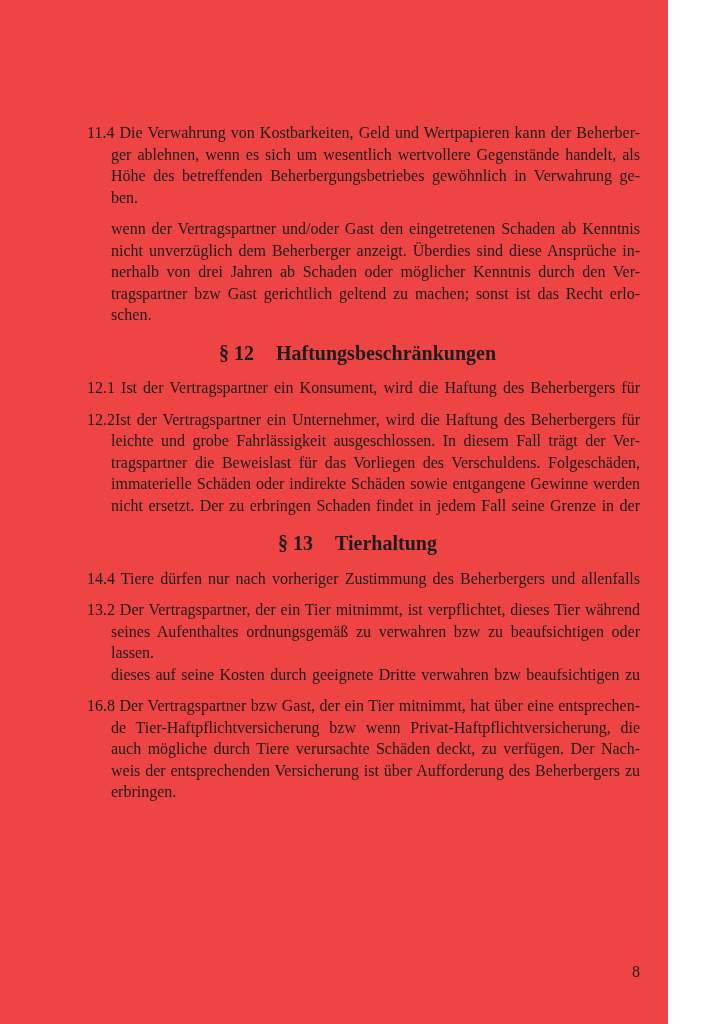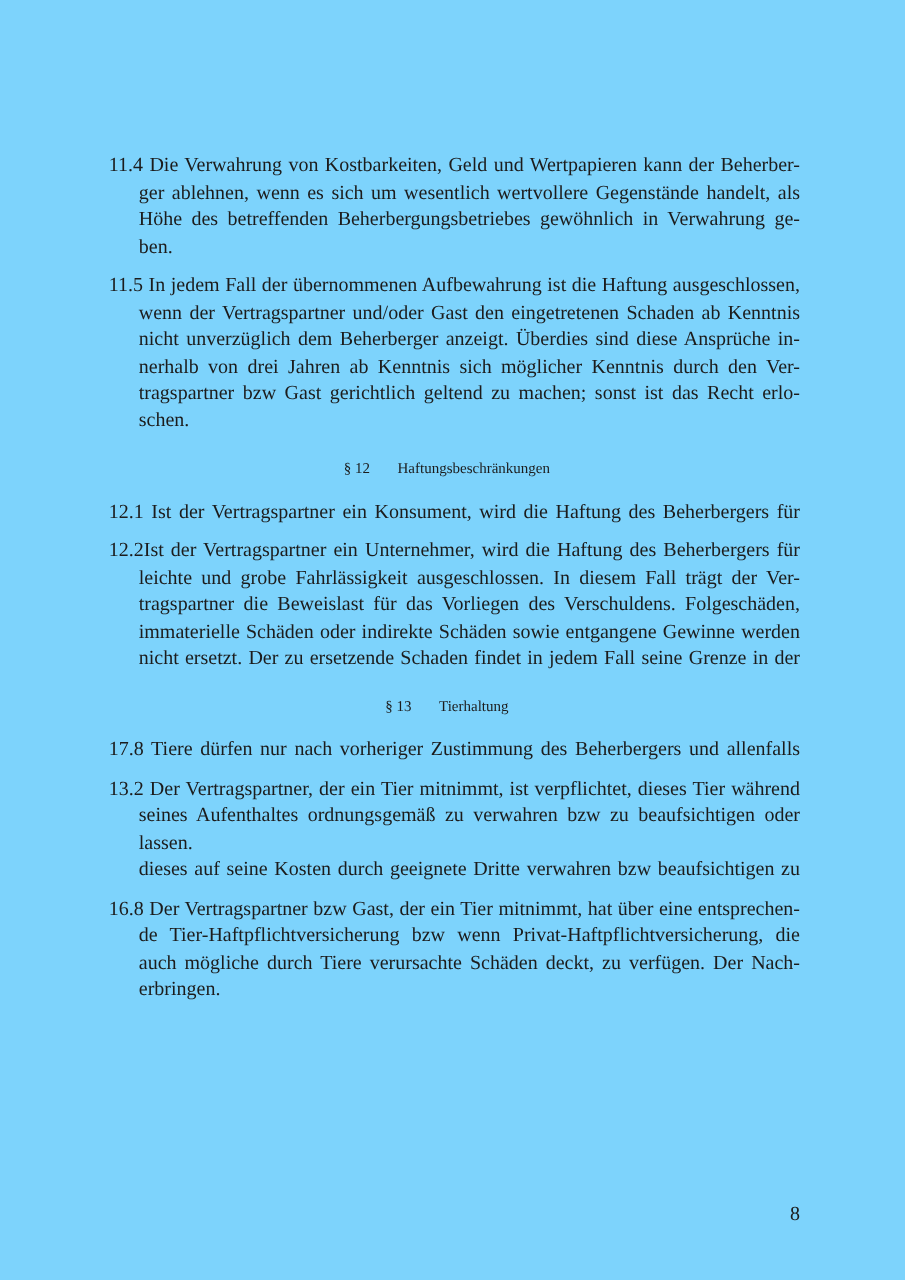--- a/index.html
+++ b/index.html
@@ -3,23 +3,23 @@
 <meta charset="utf-8">
 <title>Document page</title>
 <style>
   html, body {
     margin: 0;
     padding: 0;
     background: #ffffff;
   }
   .page {
     position: relative;
-    width: 724px;
+    width: 668px;
     height: 1024px;
-    background: #7dd3fc;
+    background: #ef4444;
     font-family: "Liberation Serif", "DejaVu Serif", serif;
     color: #1c1c1c;
     overflow: hidden;
   }
   .content {
     position: absolute;
     left: 87px;
     top: 122px;
     width: 553px;
   }
@@ -34,22 +34,22 @@
     padding-left: 24px;
     white-space: normal;
   }
   .line.first {
     padding-left: 0;
   }
   .line.last {
     text-align-last: left;
   }
   .heading {
-    font-size: 12px;
-    font-weight: normal;
+    font-size: 20px;
+    font-weight: bold;
     line-height: 21.5px;
     text-align: center;
     margin: 17px 0 13px 0;
     padding-right: 12px;
   }
   .heading .sec {
     margin-right: 22px;
   }
   .page-number {
     position: absolute;
@@ -66,49 +66,49 @@
 
 <div class="page">
   <div class="content" id="content">
       <div class="clause">
         <div class="line first">11.4 Die Verwahrung von Kostbarkeiten, Geld und Wertpapieren kann der Beherber-</div>
         <div class="line">ger ablehnen, wenn es sich um wesentlich wertvollere Gegenstände handelt, als</div>
         <div class="line">Höhe des betreffenden Beherbergungsbetriebes gewöhnlich in Verwahrung ge-</div>
         <div class="line last">ben.</div>
       </div>
       <div class="clause">
-        <div class="line first">11.5 In jedem Fall der übernommenen Aufbewahrung ist die Haftung ausgeschlossen,</div>
         <div class="line">wenn der Vertragspartner und/oder Gast den eingetretenen Schaden ab Kenntnis</div>
         <div class="line">nicht unverzüglich dem Beherberger anzeigt. Überdies sind diese Ansprüche in-</div>
-        <div class="line">nerhalb von drei Jahren ab Kenntnis sich möglicher Kenntnis durch den Ver-</div>
+        <div class="line">nerhalb von drei Jahren ab Schaden oder möglicher Kenntnis durch den Ver-</div>
         <div class="line">tragspartner bzw Gast gerichtlich geltend zu machen; sonst ist das Recht erlo-</div>
         <div class="line last">schen.</div>
       </div>
       <div class="heading"><span class="sec">§ 12</span><span class="title">Haftungsbeschränkungen</span></div>
       <div class="clause">
         <div class="line first">12.1 Ist der Vertragspartner ein Konsument, wird die Haftung des Beherbergers für</div>
       </div>
       <div class="clause">
         <div class="line first">12.2Ist der Vertragspartner ein Unternehmer, wird die Haftung des Beherbergers für</div>
         <div class="line">leichte und grobe Fahrlässigkeit ausgeschlossen. In diesem Fall trägt der Ver-</div>
         <div class="line">tragspartner die Beweislast für das Vorliegen des Verschuldens. Folgeschäden,</div>
         <div class="line">immaterielle Schäden oder indirekte Schäden sowie entgangene Gewinne werden</div>
-        <div class="line">nicht ersetzt. Der zu ersetzende Schaden findet in jedem Fall seine Grenze in der</div>
+        <div class="line">nicht ersetzt. Der zu erbringen Schaden findet in jedem Fall seine Grenze in der</div>
       </div>
       <div class="heading"><span class="sec">§ 13</span><span class="title">Tierhaltung</span></div>
       <div class="clause">
-        <div class="line first">17.8 Tiere dürfen nur nach vorheriger Zustimmung des Beherbergers und allenfalls</div>
+        <div class="line first">14.4 Tiere dürfen nur nach vorheriger Zustimmung des Beherbergers und allenfalls</div>
       </div>
       <div class="clause">
         <div class="line first">13.2 Der Vertragspartner, der ein Tier mitnimmt, ist verpflichtet, dieses Tier während</div>
         <div class="line">seines Aufenthaltes ordnungsgemäß zu verwahren bzw zu beaufsichtigen oder</div>
         <div class="line last">lassen.</div>
         <div class="line">dieses auf seine Kosten durch geeignete Dritte verwahren bzw beaufsichtigen zu</div>
       </div>
       <div class="clause">
         <div class="line first">16.8 Der Vertragspartner bzw Gast, der ein Tier mitnimmt, hat über eine entsprechen-</div>
         <div class="line">de Tier-Haftpflichtversicherung bzw wenn Privat-Haftpflichtversicherung, die</div>
         <div class="line">auch mögliche durch Tiere verursachte Schäden deckt, zu verfügen. Der Nach-</div>
+        <div class="line">weis der entsprechenden Versicherung ist über Aufforderung des Beherbergers zu</div>
         <div class="line last">erbringen.</div>
       </div>
     </div>
   <div class="page-number">8</div>
 </div>
 
 </body></html>

